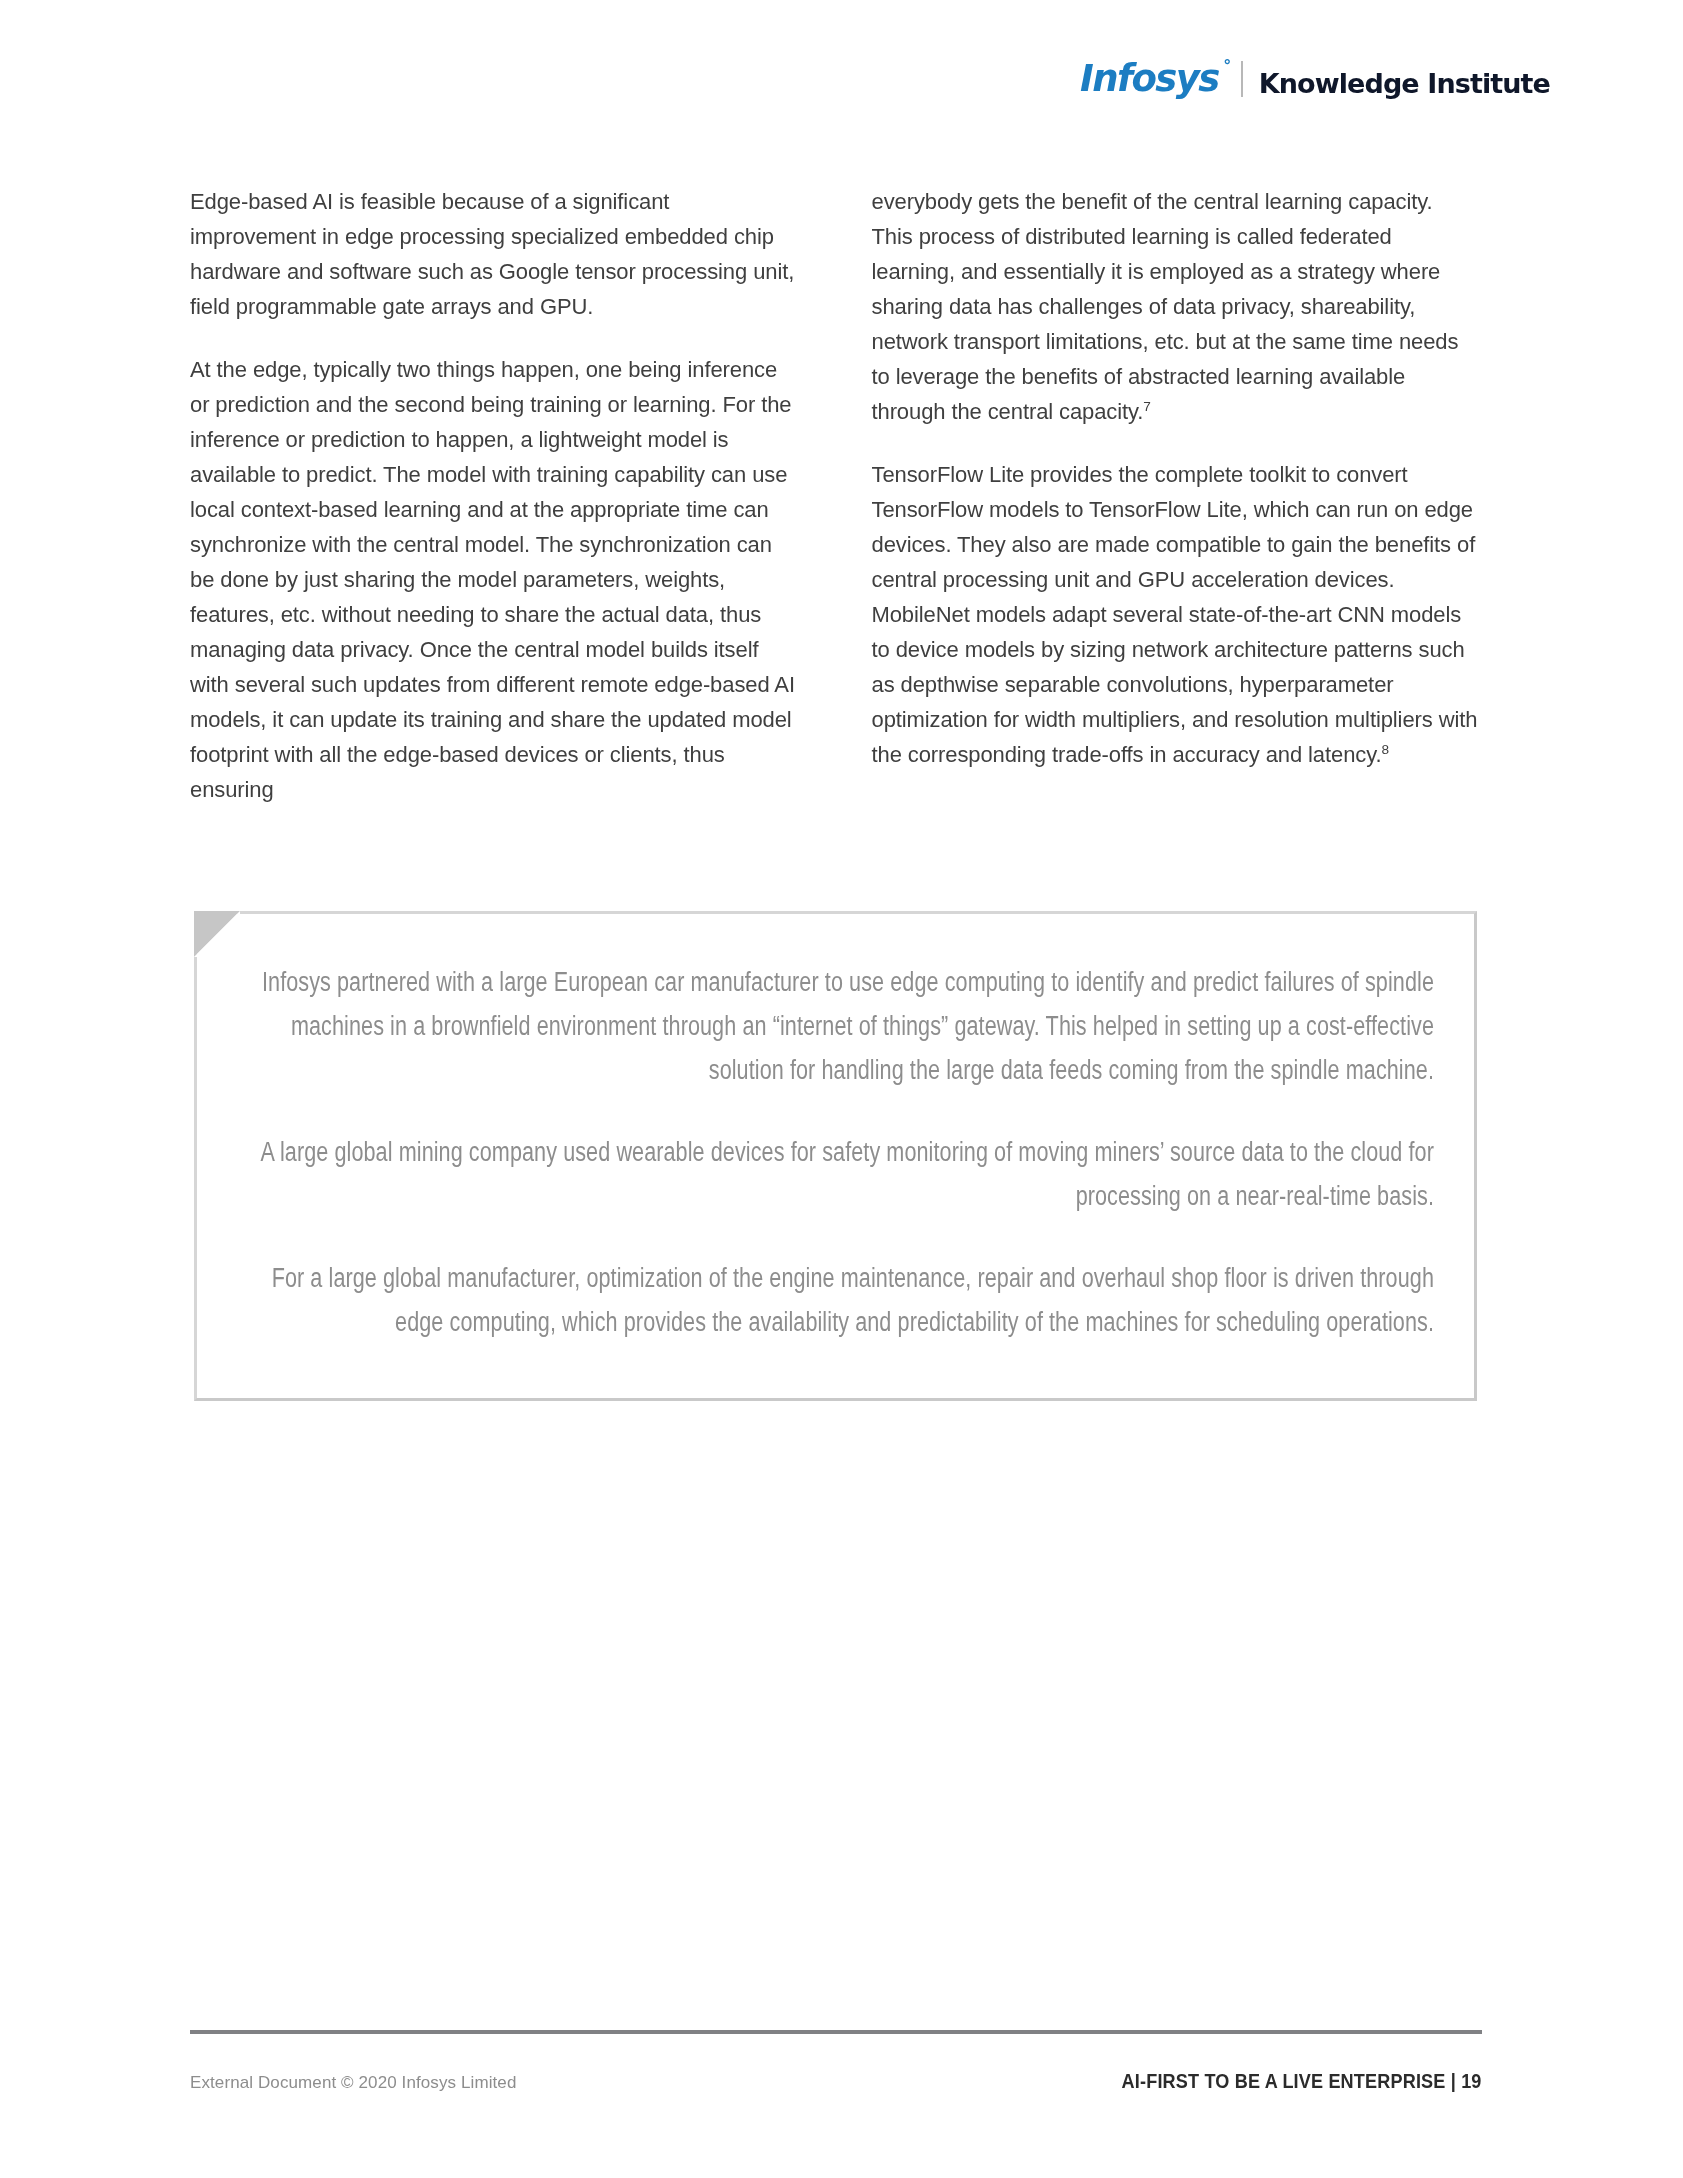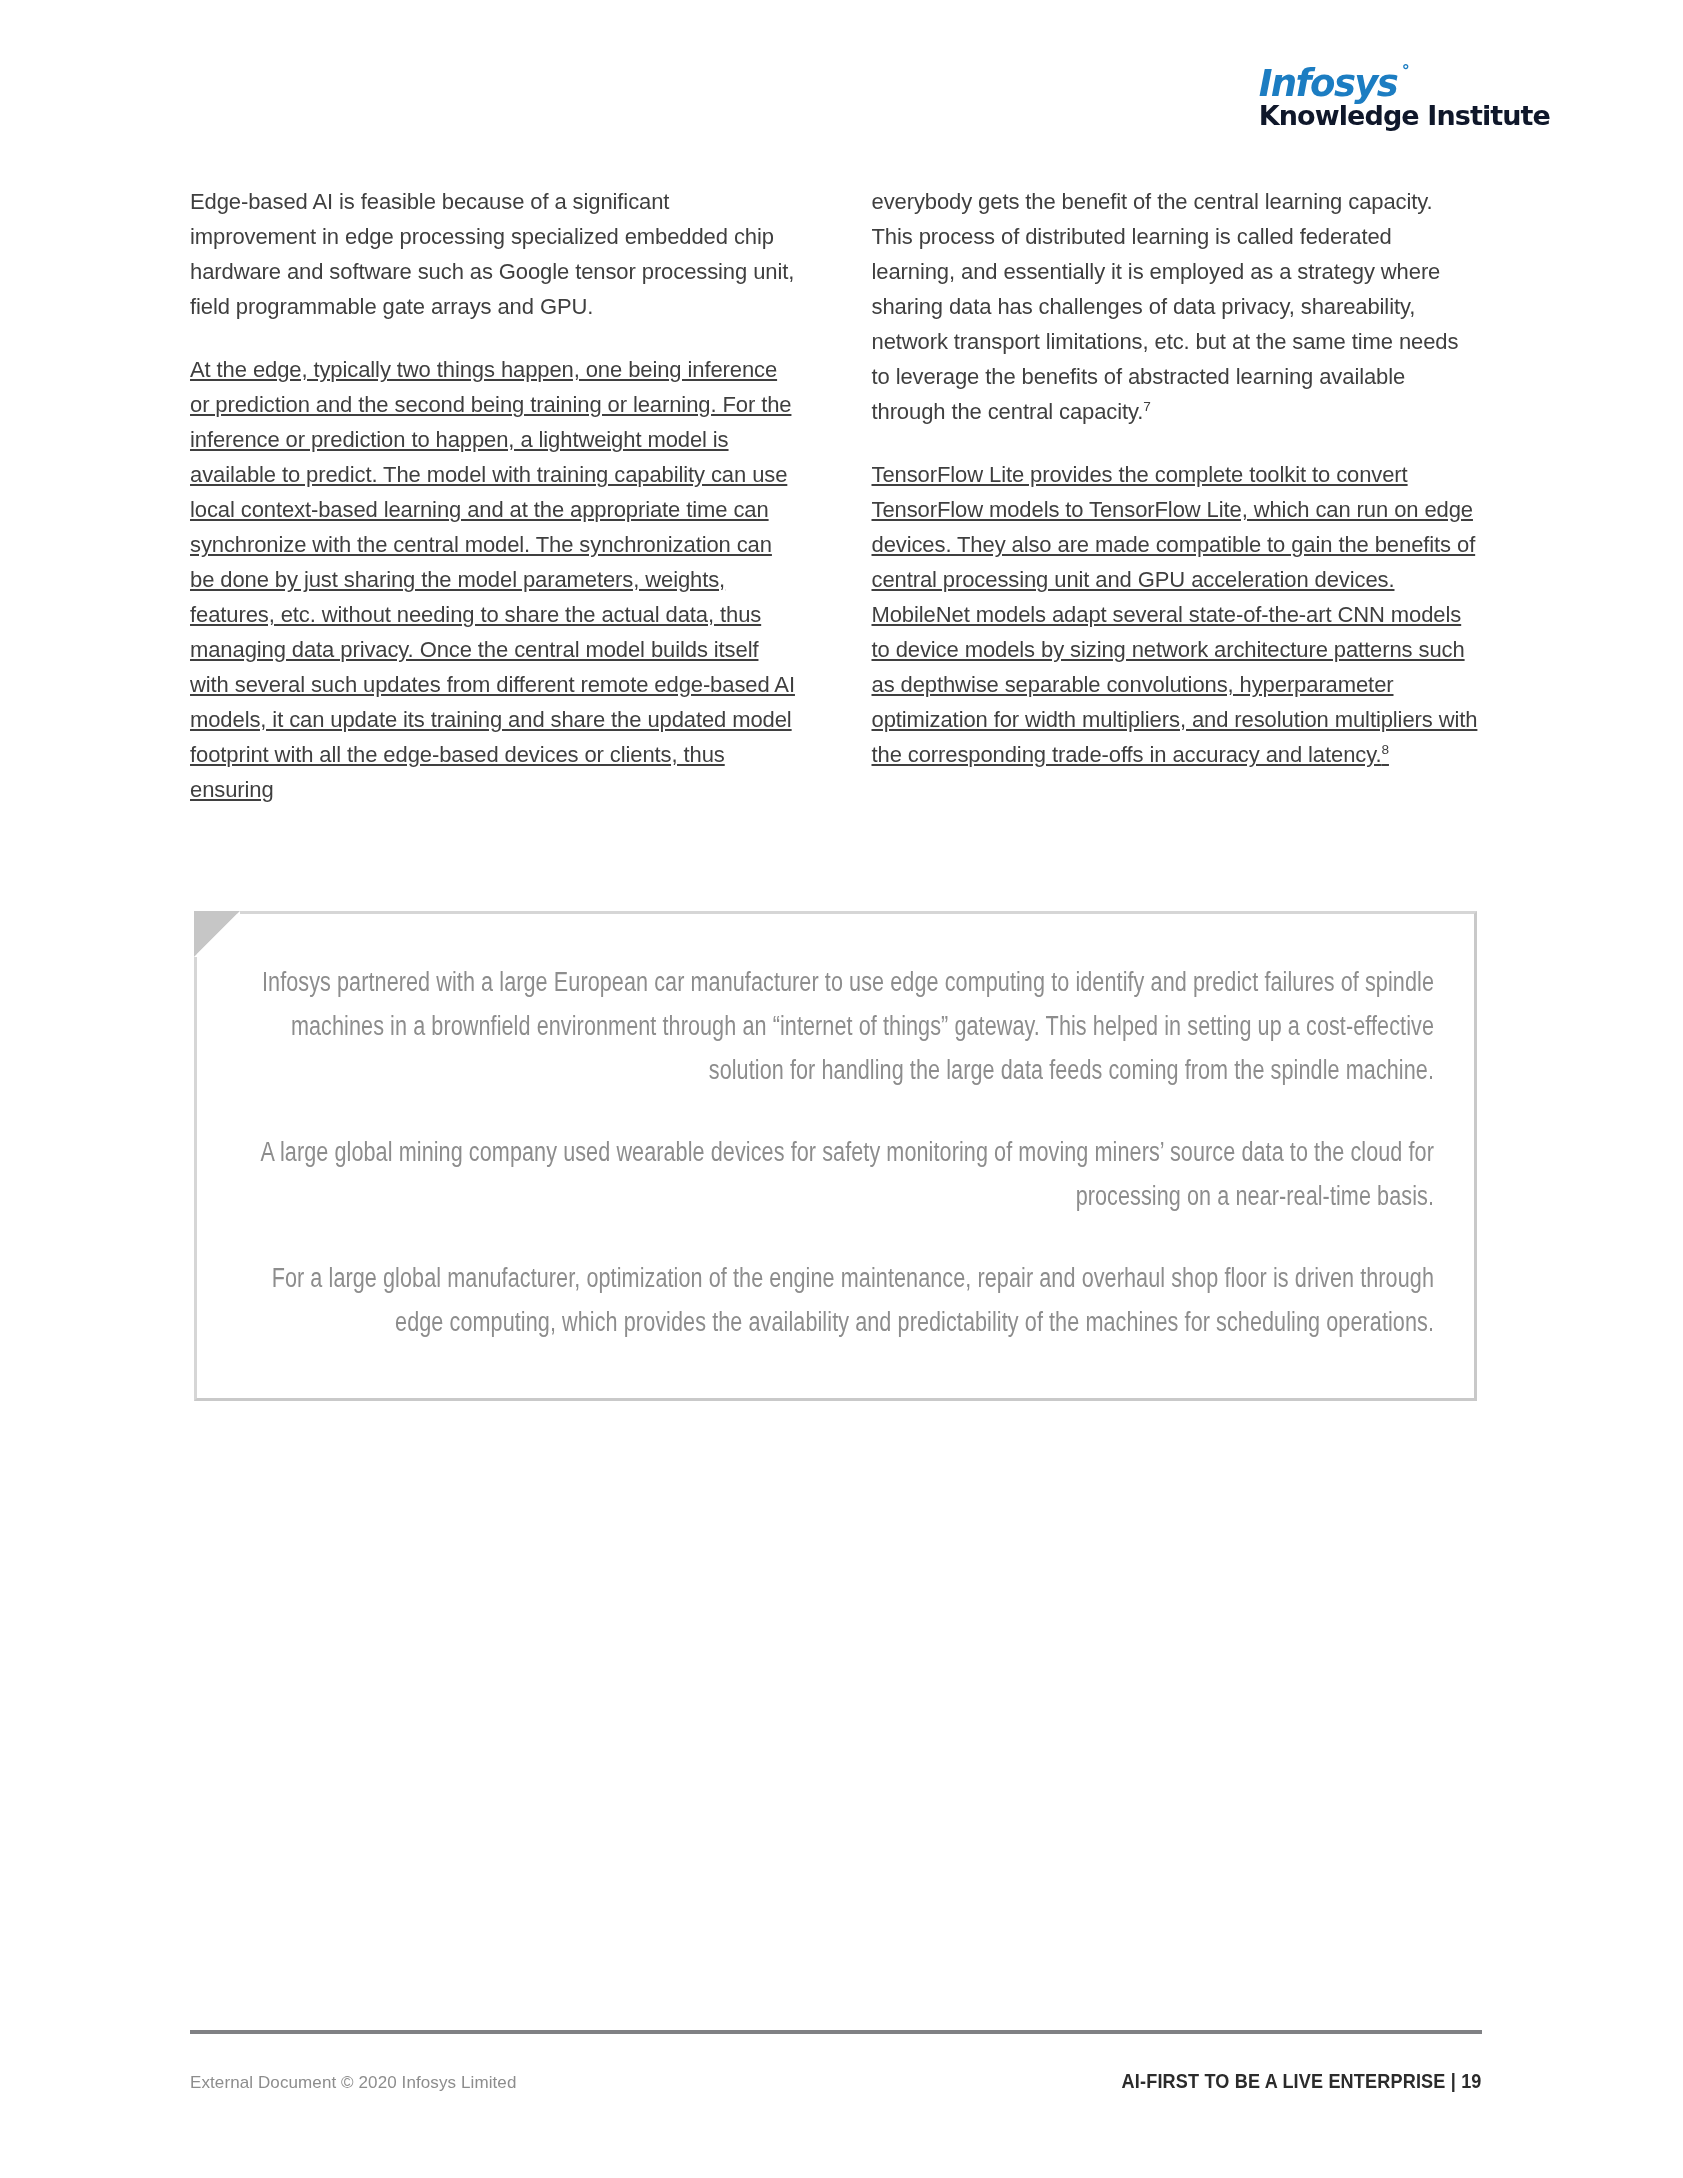--- a/index.html
+++ b/index.html
@@ -18,26 +18,25 @@
 
   .page {
     position: absolute;
     inset: 0;
     background: #ffffff;
   }
 
   
   .header {
     position: absolute;
-    top: 65px;
+    top: 51px;
     right: 133px;
     display: flex;
-    align-items: flex-start;
+    align-items: flex-end;
     height: 46px;
-    flex-direction: column;
   }
   .logo-infosys {
     font-family: "DejaVu Sans", sans-serif;
     font-weight: bold;
     font-style: italic;
     font-size: 37px;
     letter-spacing: -1.6px;
     color: #1C7DC2;
     line-height: 1;
     position: relative;
@@ -80,21 +79,21 @@
   }
   .col p {
     margin: 0 0 28px 0;
     font-family: "Liberation Sans", sans-serif;
     font-size: 22px;
     line-height: 35px;
     color: #3f3f3f;
     font-weight: 300;
     letter-spacing: -0.1px;
   }
-  .col p:last-child { margin-bottom: 12px; text-decoration: underline; }
+  .col p:last-child { margin-bottom: 12px; }
   sup {
     font-size: 0.62em;
     vertical-align: super;
     line-height: 0;
   }
 
   
   .callout {
     position: absolute;
     left: 194px;

